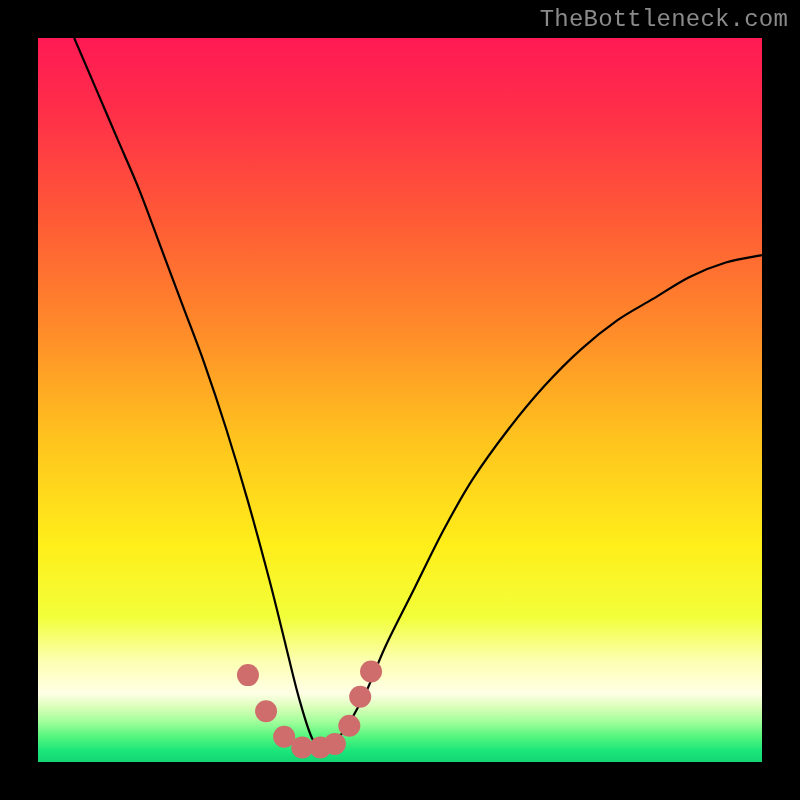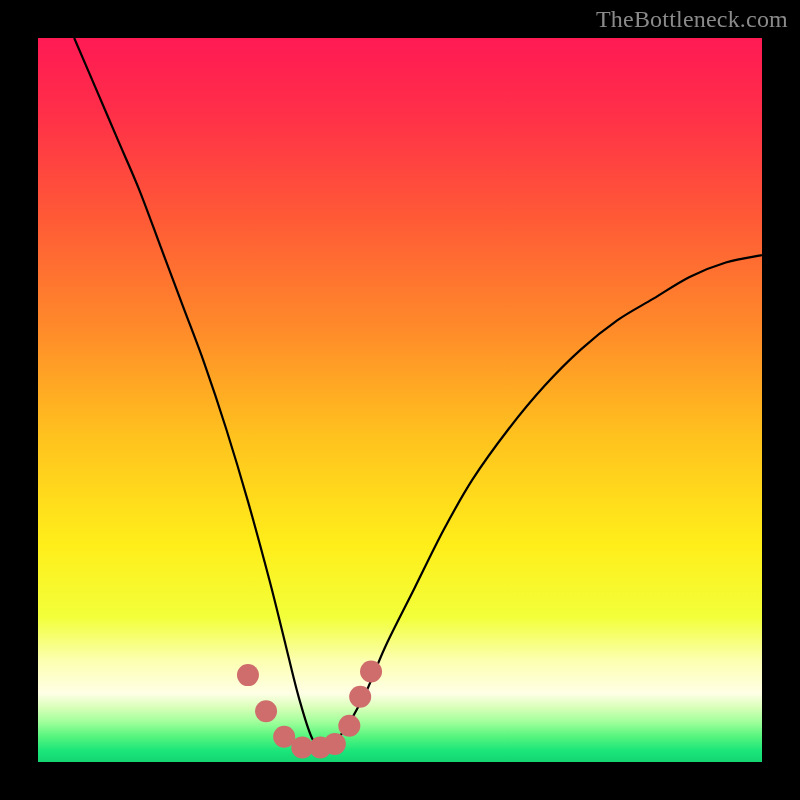--- a/index.html
+++ b/index.html
@@ -27,21 +27,21 @@
     overflow: hidden;
   }
   .gradient {
     position: absolute;
     inset: 0;
   }
   .watermark {
     position: absolute;
     top: 6px;
     right: 12px;
-    font-family: Liberation Serif, serif;
+    font-family: Liberation Mono, monospace;
     font-size: 24px;
     color: #8a8a8a;
     font-weight: 400;
     letter-spacing: 0.2px;
     text-align: right;
   }
   svg.curve-layer {
     position: absolute;
     inset: 0;
     width: 100%;

